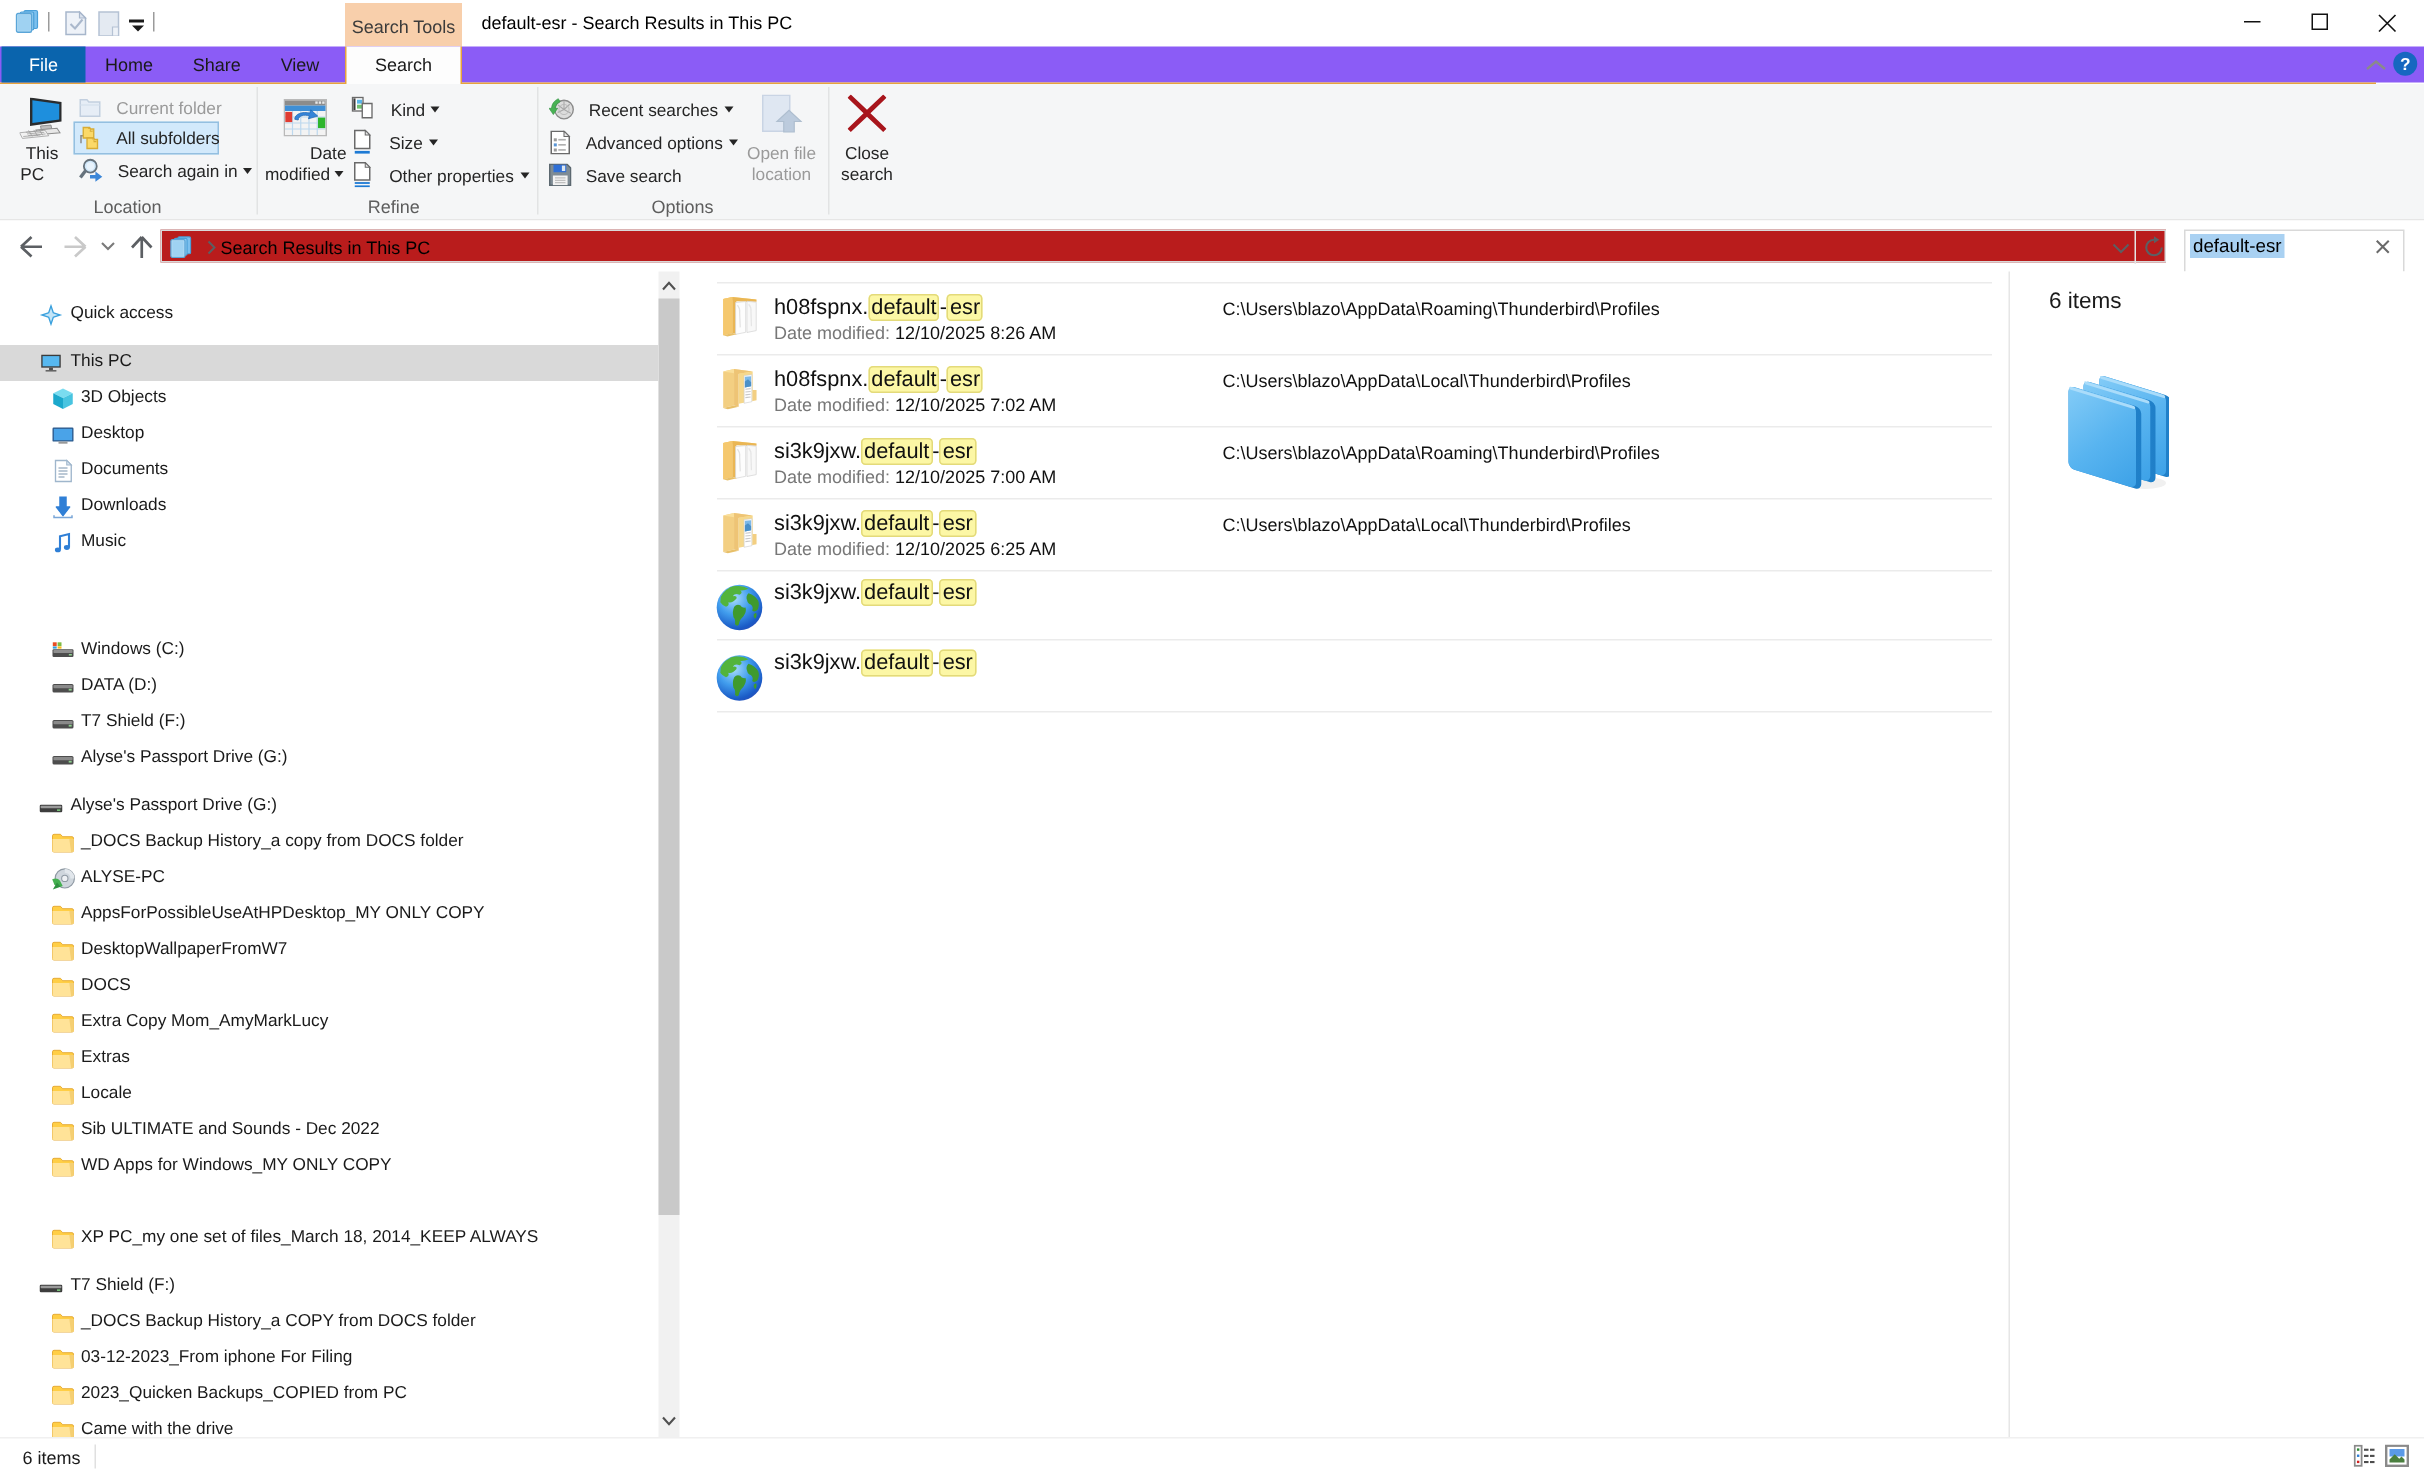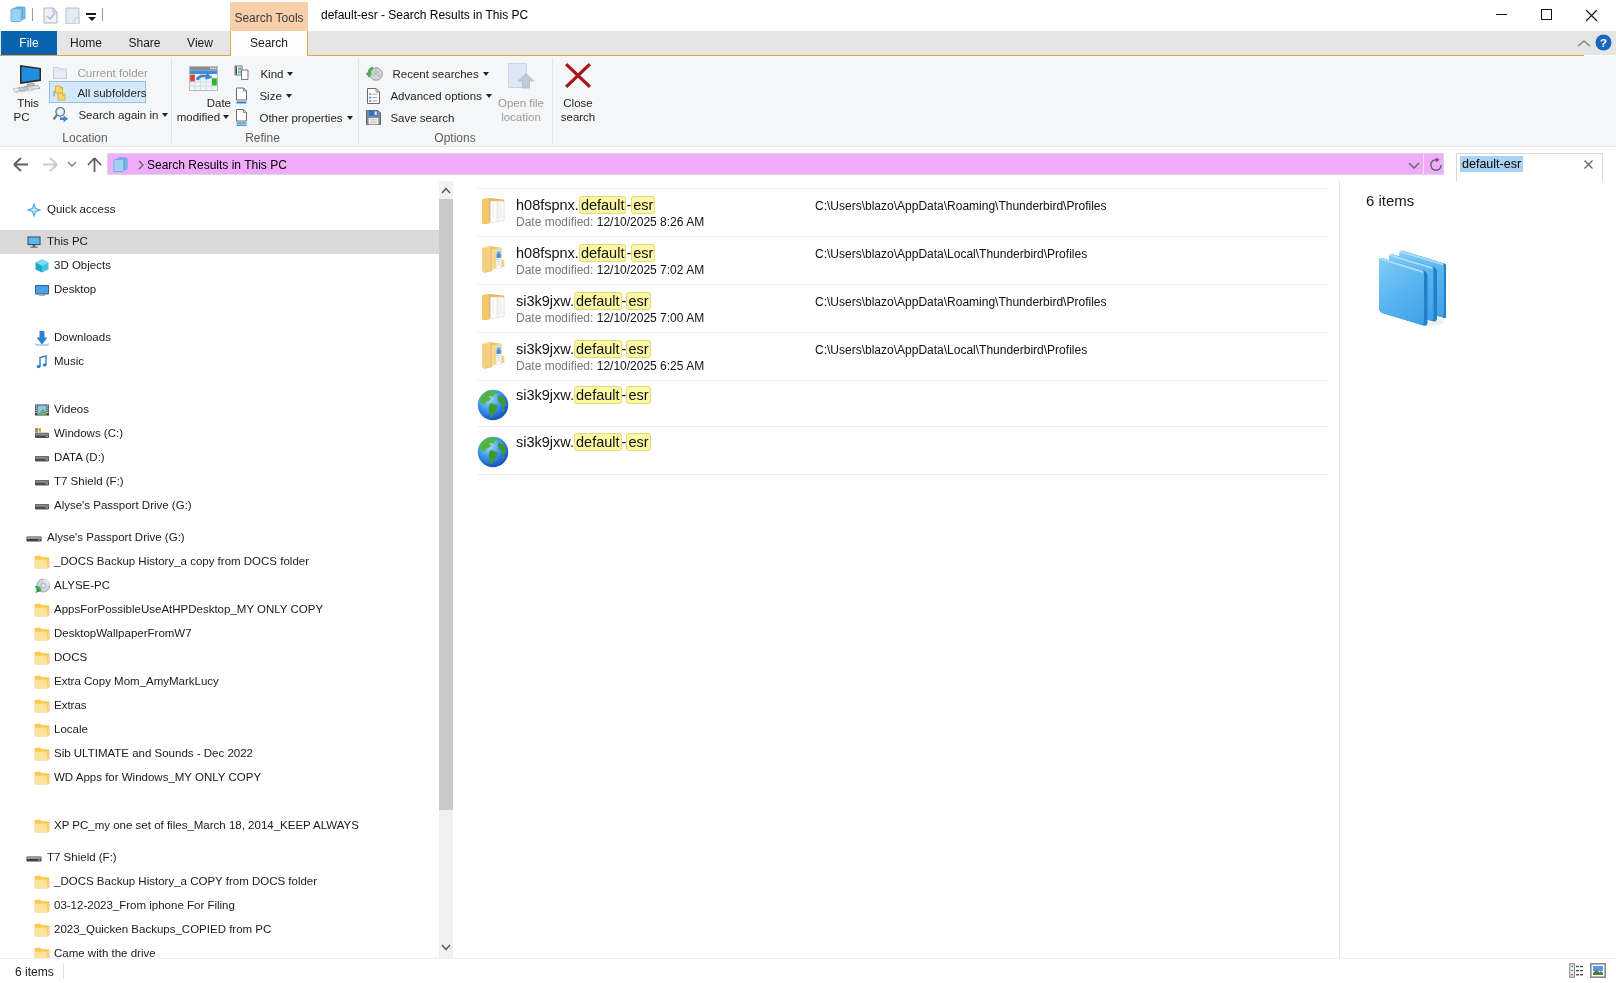--- a/index.html
+++ b/index.html
@@ -9,40 +9,40 @@
 #win { position:relative; width:1616px; height:983px; background:#fff; }
 
 
 #titlebar { position:absolute; left:0; top:0; width:1616px; height:31px; background:#fff; }
 #stoolstab { position:absolute; left:230px; top:2px; width:78px; height:29px; background:#f8cfab;
   color:#3b3b3b; font-size:12px; text-align:center; line-height:33px; }
 #title { position:absolute; left:321px; top:8px; font-size:12px; color:#000; }
 .winbtn { position:absolute; top:0px; width:45px; height:29px; }
 
 
-#tabrow { position:absolute; left:0; top:31px; width:1616px; height:24px; background:#e5e5e5; }
+#tabrow { position:absolute; left:0; top:31px; width:1616px; height:24px; background:#8b5cf6; }
 #tabline { position:absolute; left:0; top:24px; width:1584px; height:1px; background:#e8a33c; }
 .tab { position:absolute; top:0; height:24px; font-size:12px; color:#1a1a1a; text-align:center; line-height:24px; }
 #tab-file { left:1px; width:56px; background:#0a64ad; color:#fff; }
 #tab-search { left:230px; width:78px; background:#fdfdfd; border-left:1px solid #e8a33c; border-right:1px solid #e8a33c; height:25px; z-index:2; }
 
 
 #ribbon { position:absolute; left:0; top:56px; width:1616px; height:90px; background:#f5f6f7; }
 #ribbon .grpsep { position:absolute; top:2px; width:1px; height:85px; background:#e2e3e4; }
 #ribbon .glabel { position:absolute; top:75px; font-size:12px; color:#5d5d5d; text-align:center; }
 .rtxt { font-size:11.5px; color:#252525; }
 .rtxt.dis { color:#9a9a9a; }
 .drop { display:inline-block; width:0; height:0; border-left:3.5px solid transparent; border-right:3.5px solid transparent; border-top:4px solid #252525; vertical-align:2px; margin-left:4px; }
 .rrow { position:absolute; height:22px; line-height:22px; white-space:nowrap; }
 .rrow svg { vertical-align:middle; margin-right:5px; }
 #addrline { position:absolute; left:0; top:146px; width:1616px; height:1px; background:#e6e6e6; }
 
 
 #addrbar { position:absolute; left:0; top:147px; width:1616px; height:34px; background:#fff; }
-#addrbox { position:absolute; left:107px; top:6px; width:1337px; height:22px; border:1px solid #d9d9d9; background:#f0abfc; }
+#addrbox { position:absolute; left:107px; top:6px; width:1337px; height:22px; border:1px solid #d9d9d9; background:#b91c1c; }
 #searchbox { position:absolute; left:1456px; top:6px; width:147px; height:34px; border:1px solid #d9d9d9; background:#fff; }
 
 
 #main { position:absolute; left:0; top:181px; width:1616px; height:777px; background:#fff; }
 #sidebar { position:absolute; left:0; top:0; width:439px; height:777px; background:#fff; overflow:hidden; }
 .srow { position:absolute; left:0; width:439px; height:24px; font-size:11.5px; color:#1a1a1a; white-space:nowrap; }
 .srow .lbl { position:absolute; top:5px; }
 .srow.sel { background:#d9d9d9; }
 .srow svg { position:absolute; }
 #vscroll { position:absolute; left:439px; top:0; width:14px; height:777px; background:#f1f1f1; }
@@ -470,37 +470,37 @@
             <use href="#i-cube"></use>
           </svg>
           <span class="lbl" style="left:54px">3D Objects</span>
         </div>
     <div class="srow" style="top:96.5px">
           <svg style="left:34px;top:4px" width="16" height="16">
             <use href="#i-desktop"></use>
           </svg>
           <span class="lbl" style="left:54px">Desktop</span>
         </div>
+    <div class="srow" style="top:120.5px">
+          <svg style="left:34px;top:4px" width="16" height="16">
+            <use href="#i-doc"></use>
+          </svg>
+          <span class="lbl" style="left:54px">Documents</span>
+        </div>
     <div class="srow" style="top:144.5px">
           <svg style="left:34px;top:4px" width="16" height="16">
             <use href="#i-down"></use>
           </svg>
           <span class="lbl" style="left:54px">Downloads</span>
         </div>
     <div class="srow" style="top:168.5px">
           <svg style="left:34px;top:4px" width="16" height="16">
             <use href="#i-music"></use>
           </svg>
           <span class="lbl" style="left:54px">Music</span>
-        </div>
-    <div class="srow" style="top:216.5px">
-          <svg style="left:34px;top:4px" width="16" height="16">
-            <use href="#i-video"></use>
-          </svg>
-          <span class="lbl" style="left:54px">Videos</span>
         </div>
     <div class="srow" style="top:240.5px">
           <svg style="left:34px;top:4px" width="16" height="16">
             <use href="#i-drivewin"></use>
           </svg>
           <span class="lbl" style="left:54px">Windows (C:)</span>
         </div>
     <div class="srow" style="top:264.5px">
           <svg style="left:34px;top:4px" width="16" height="16">
             <use href="#i-drive"></use>

